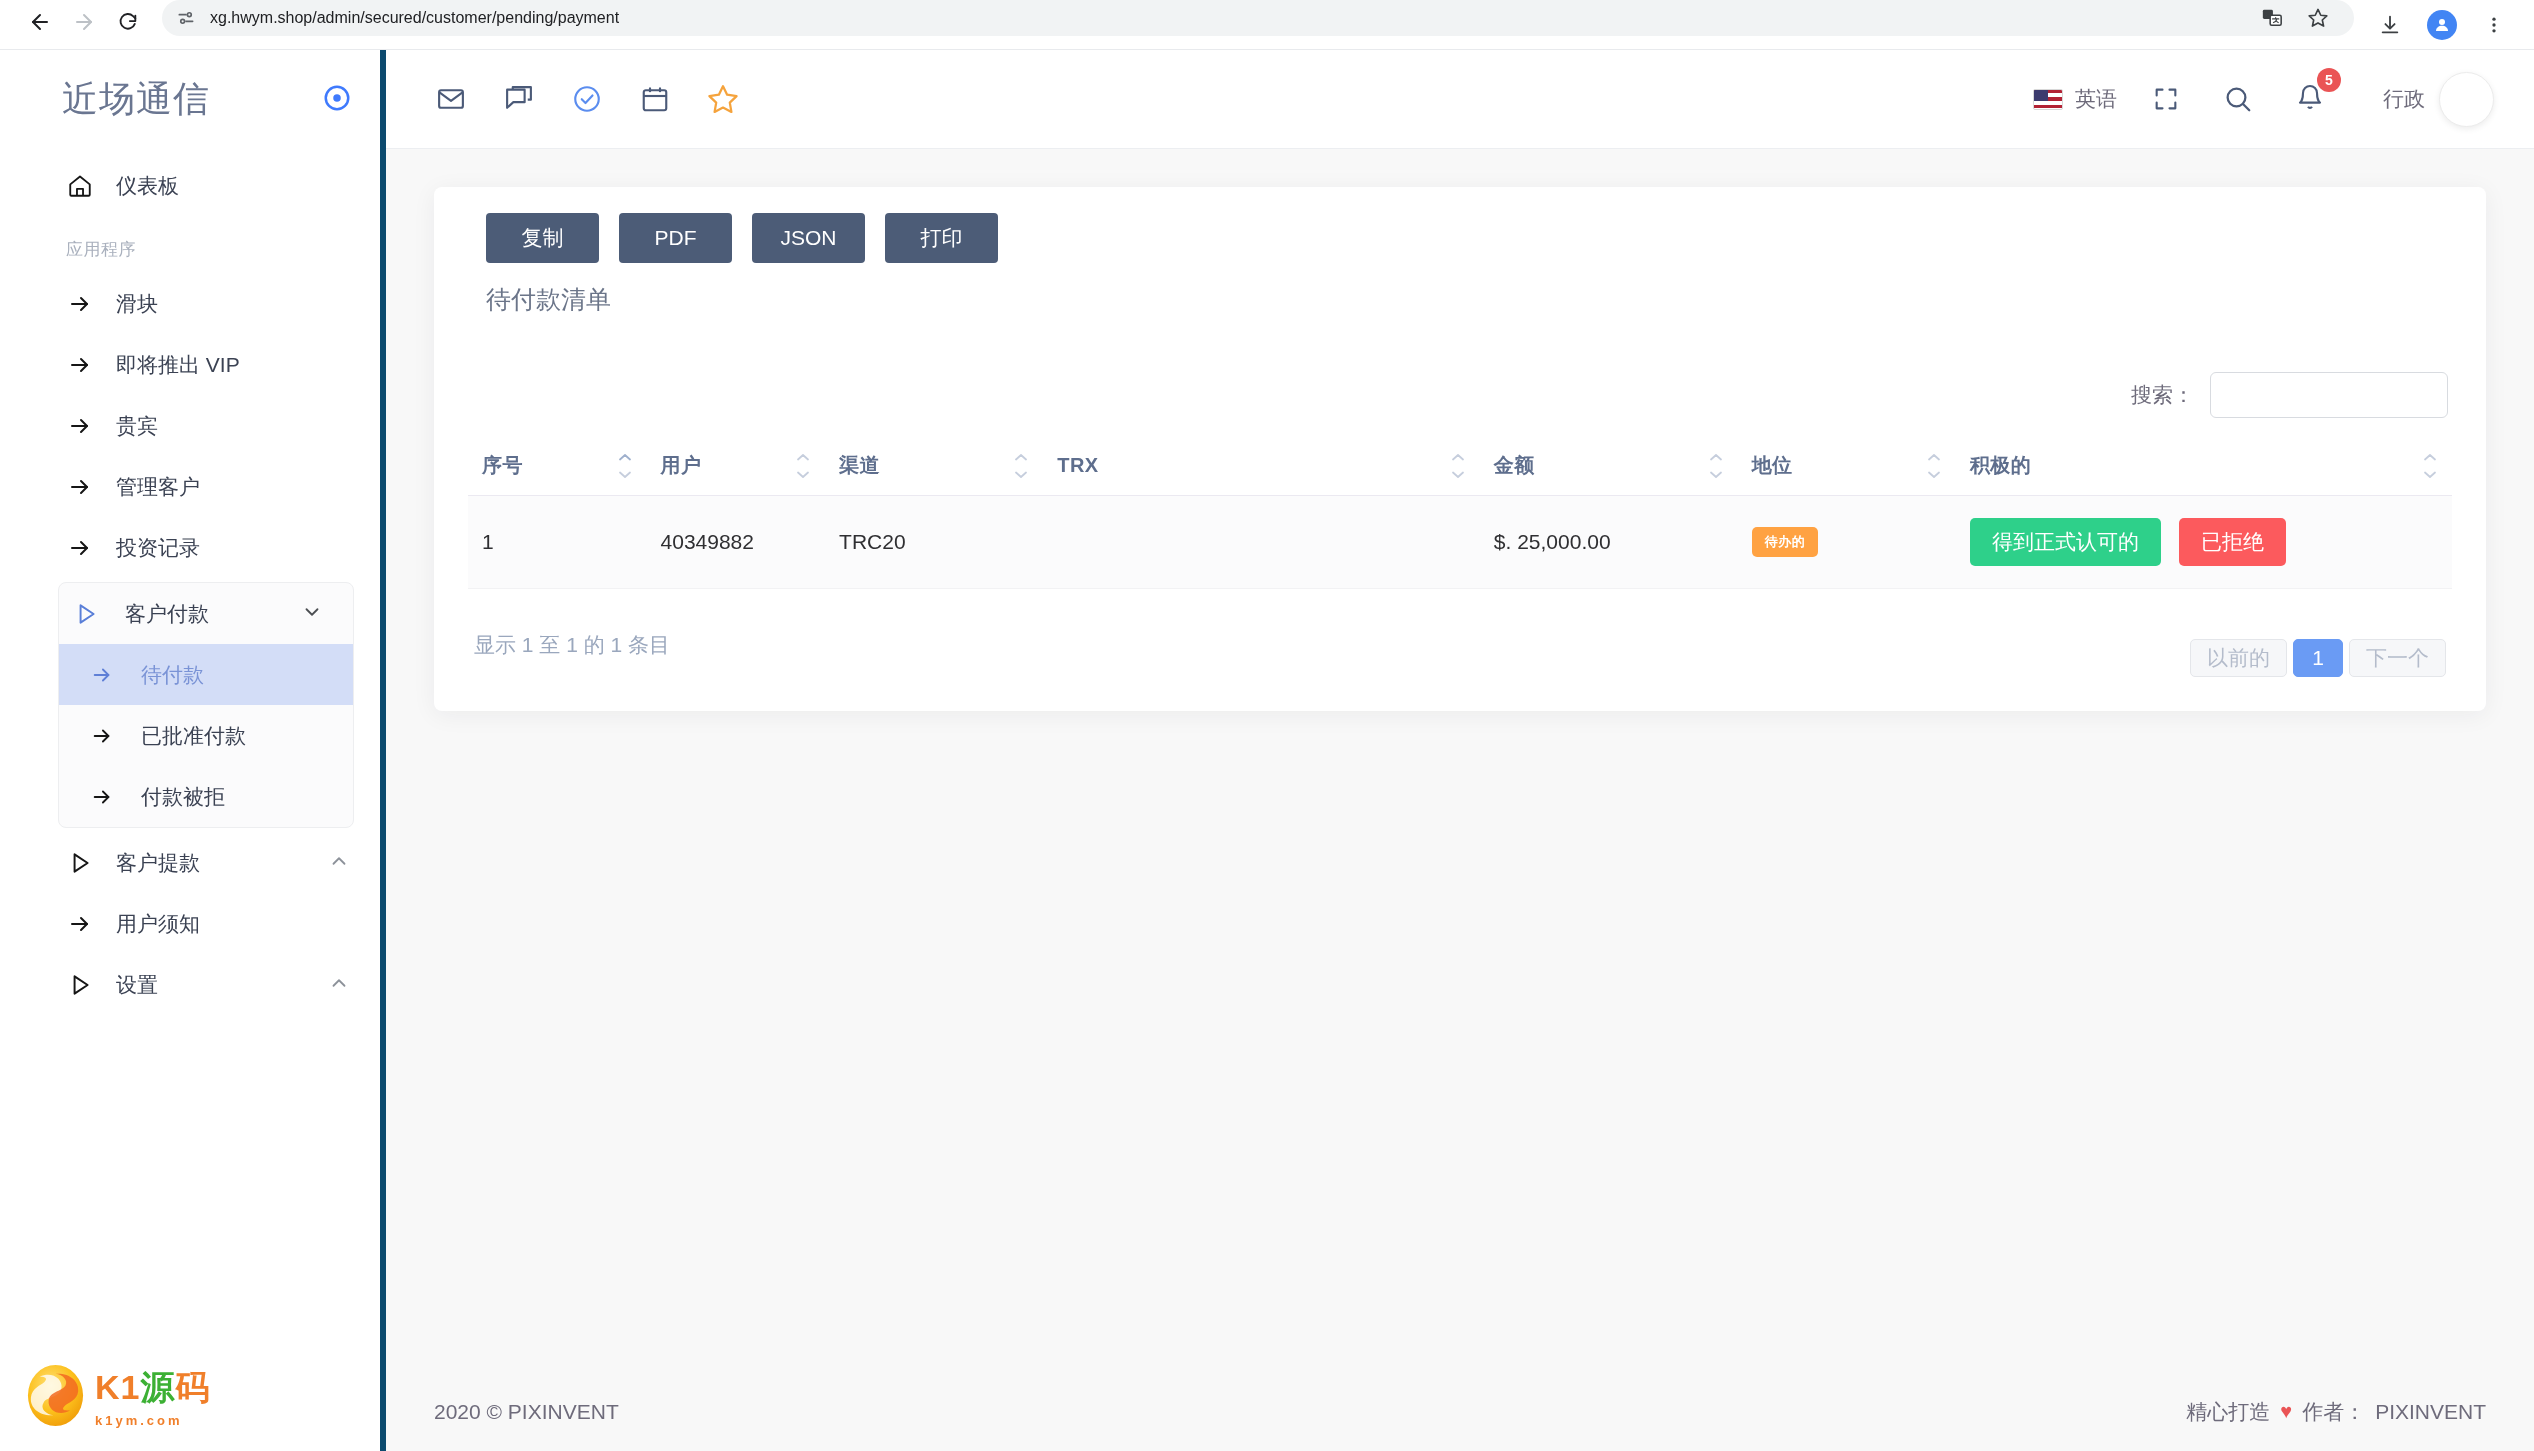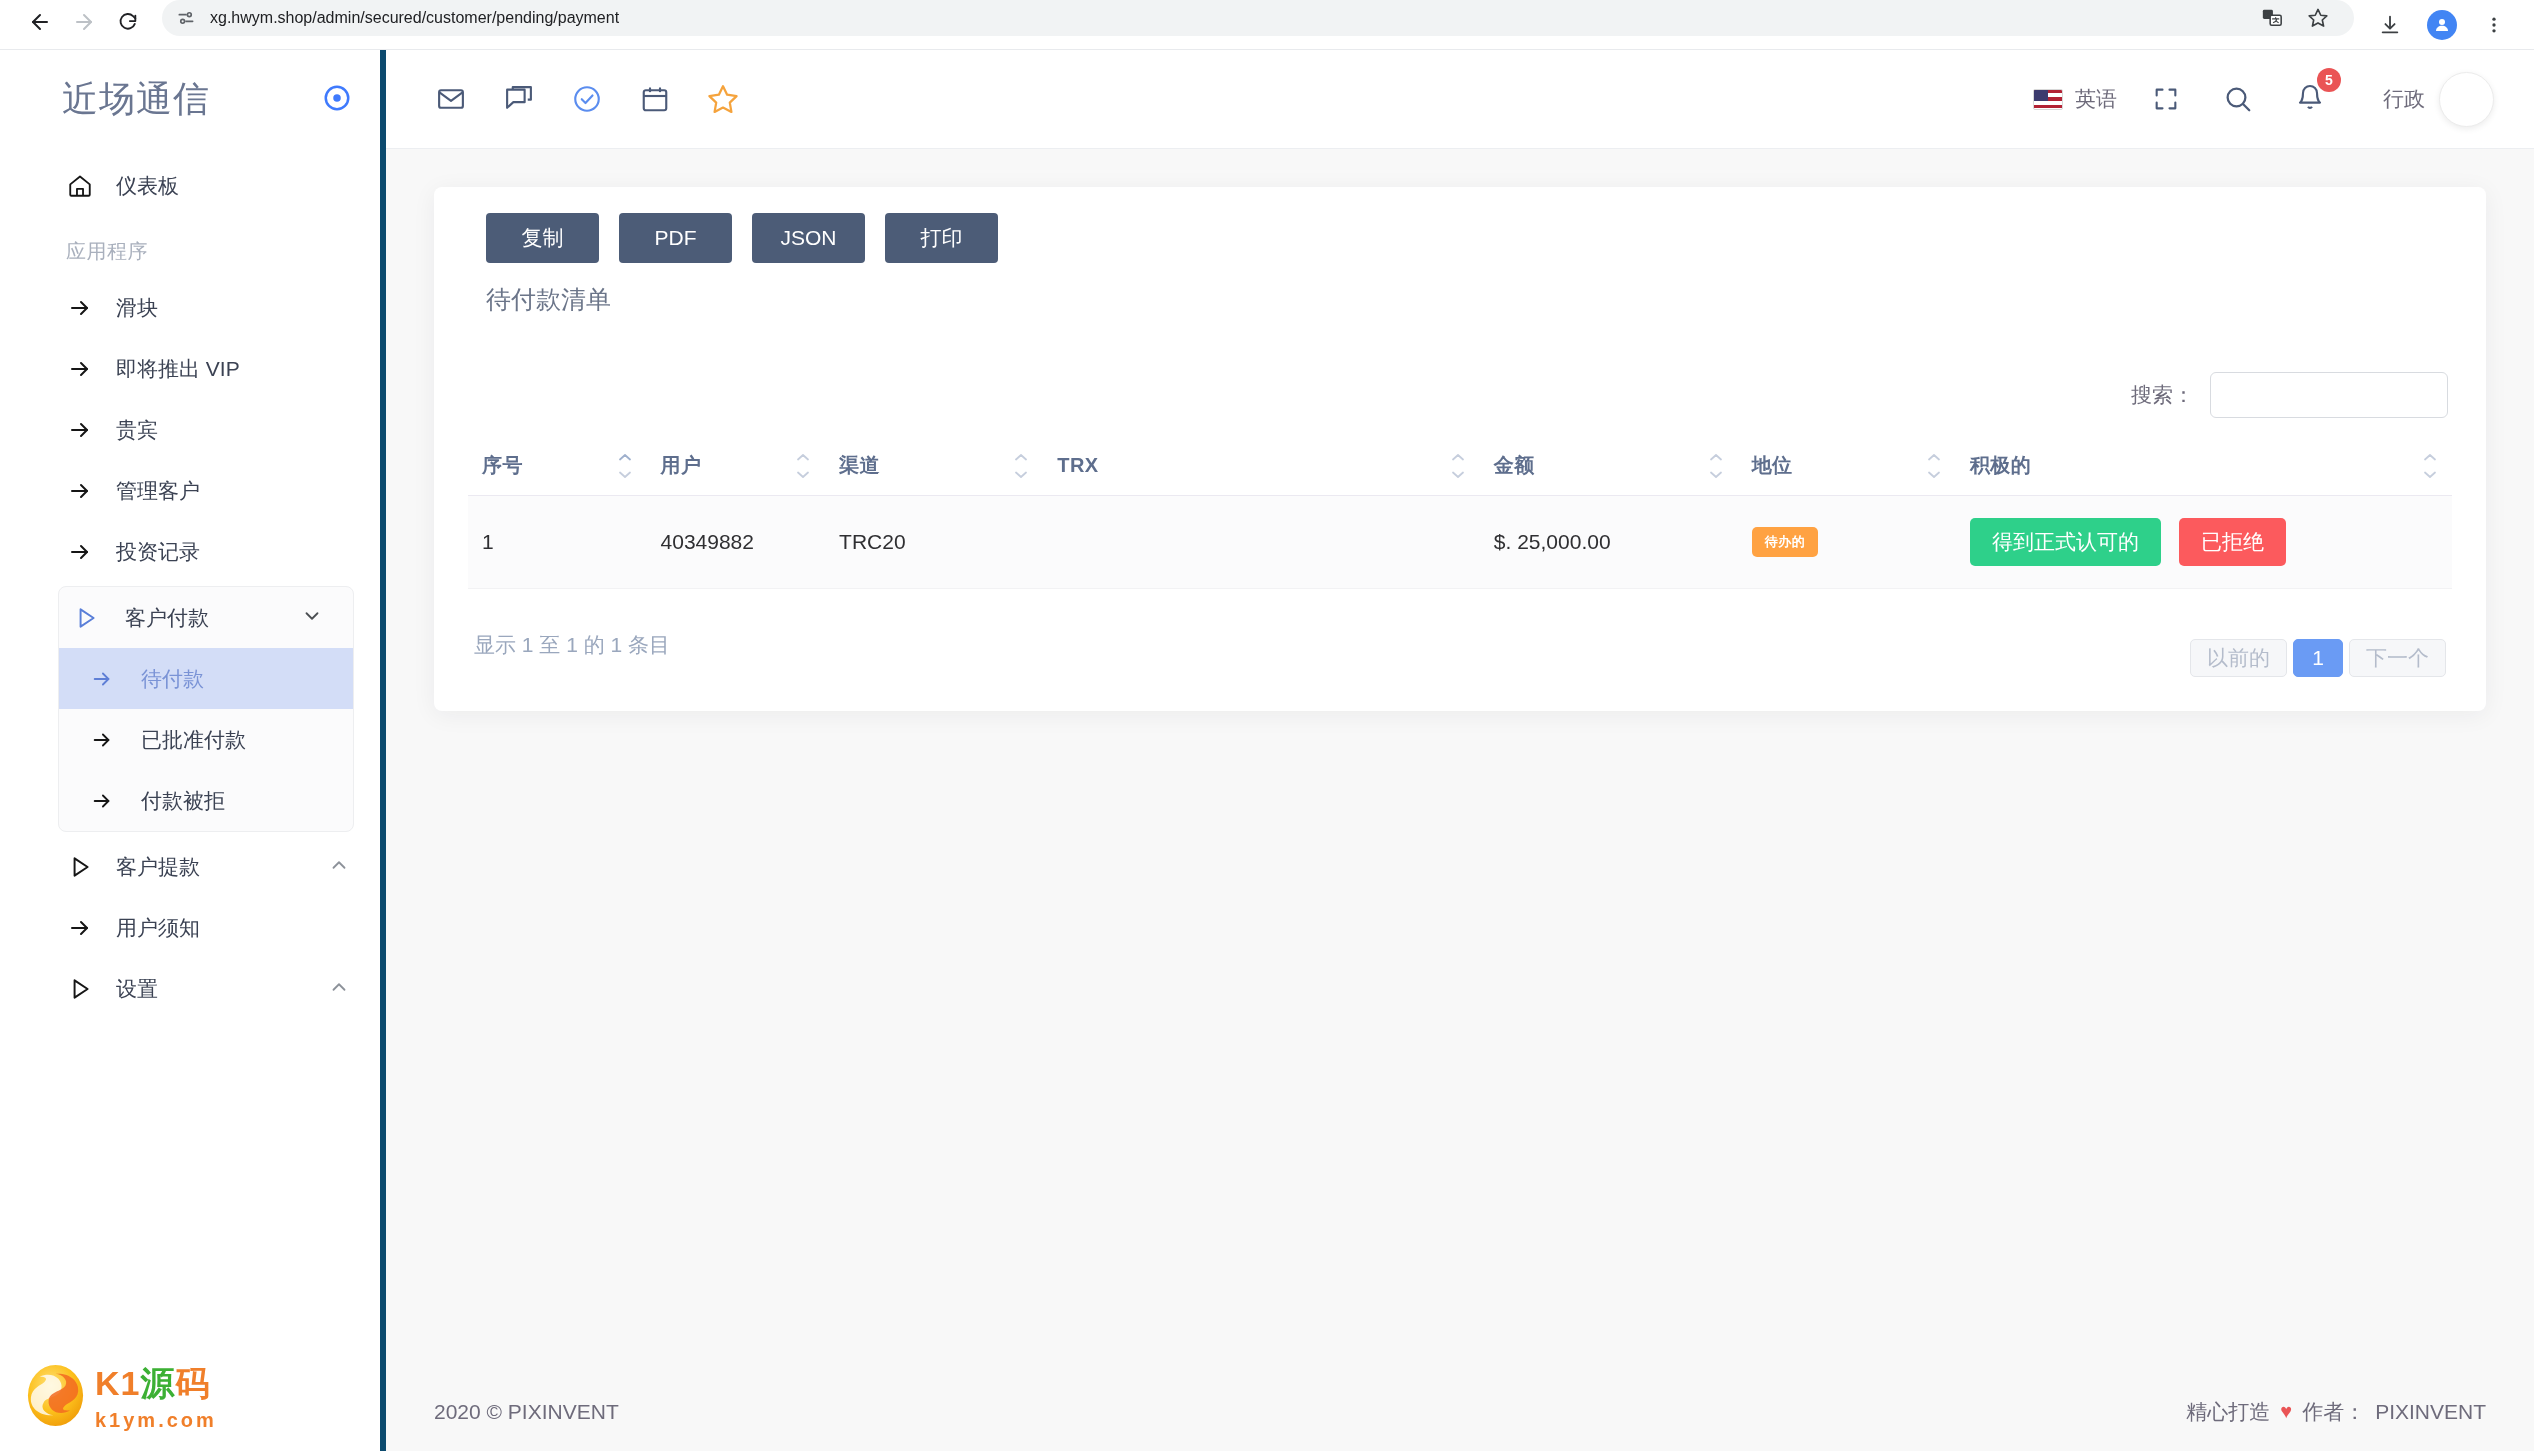--- a/index.html
+++ b/index.html
@@ -74,21 +74,21 @@
   .nav-item {
     display: flex; align-items: center;
     height: 61px;
     padding: 0 30px 0 34px;
     cursor: pointer;
     gap: 22px;
   }
   .nav-item .ico { width: 28px; flex: 0 0 28px; display:flex; align-items:center; justify-content:center; }
   .nav-item .lbl { font-size: 21px; color: #3b4253; flex: 1 1 auto; white-space: nowrap; }
   .nav-section {
-    font-size: 20px; color: #a9b0bd;
+    font-size: 17px; color: #a9b0bd;
     padding: 22px 34px 12px 34px; letter-spacing: 0.5px;
   }
   .nav-group-wrap {
     background: #fbfbfc;
     border: 1px solid #edeef0;
     border-radius: 8px;
     margin: 4px 26px 4px 26px;
     overflow: hidden;
   }
   .nav-group-wrap .nav-item { padding-left: 10px; }
@@ -105,21 +105,21 @@
 
   #sidebar-watermark {
     position: absolute;
     left: 24px; bottom: 20px;
     display: flex; align-items: center; gap: 8px;
   }
   .wm-text-main { font-size: 34px; font-weight: bold; letter-spacing: 1px; }
   .wm-k1 { color: #f07f2a; }
   .wm-yuan { color: #3cb034; }
   .wm-ma { color: #f07f2a; }
-  .wm-sub { font-size: 20px; color: #f07f2a; font-weight: bold; letter-spacing: 3px; }
+  .wm-sub { font-size: 13px; color: #f07f2a; font-weight: bold; letter-spacing: 3px; }
 
   
   #content { flex: 1 1 auto; display: flex; flex-direction: column; min-width: 0; background: #f8f8f8; }
 
   #topbar {
     height: 99px; flex: 0 0 99px;
     background: #ffffff;
     display: flex; align-items: center;
     padding: 0 40px 0 42px;
     border-bottom: 1px solid #eceef1;

